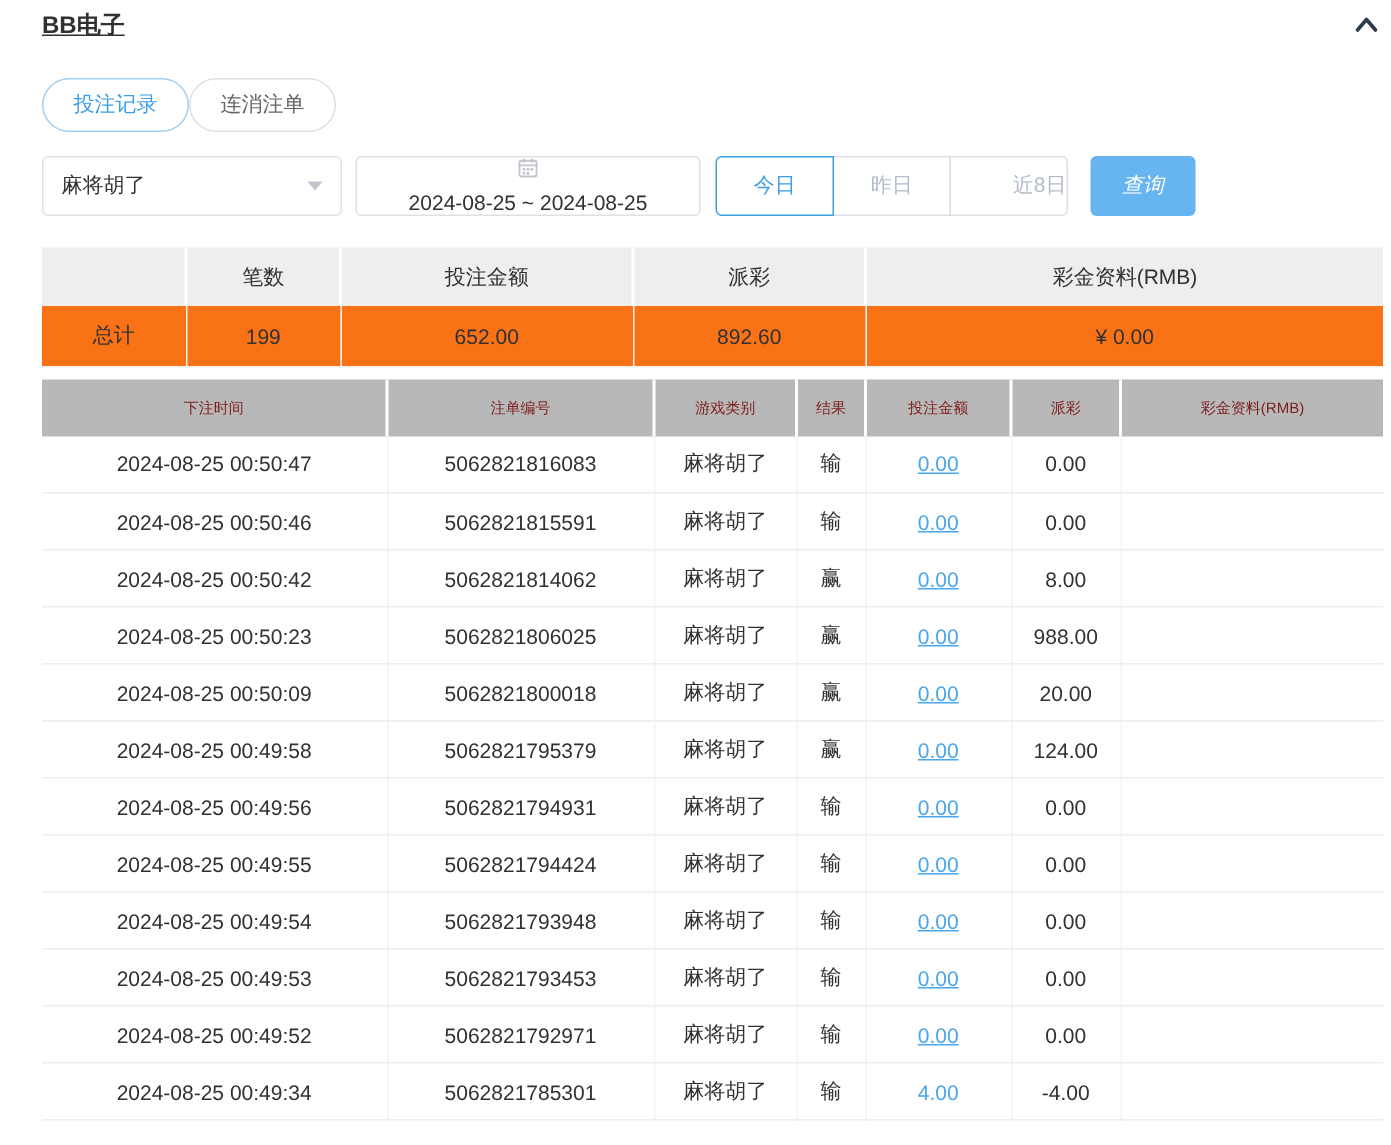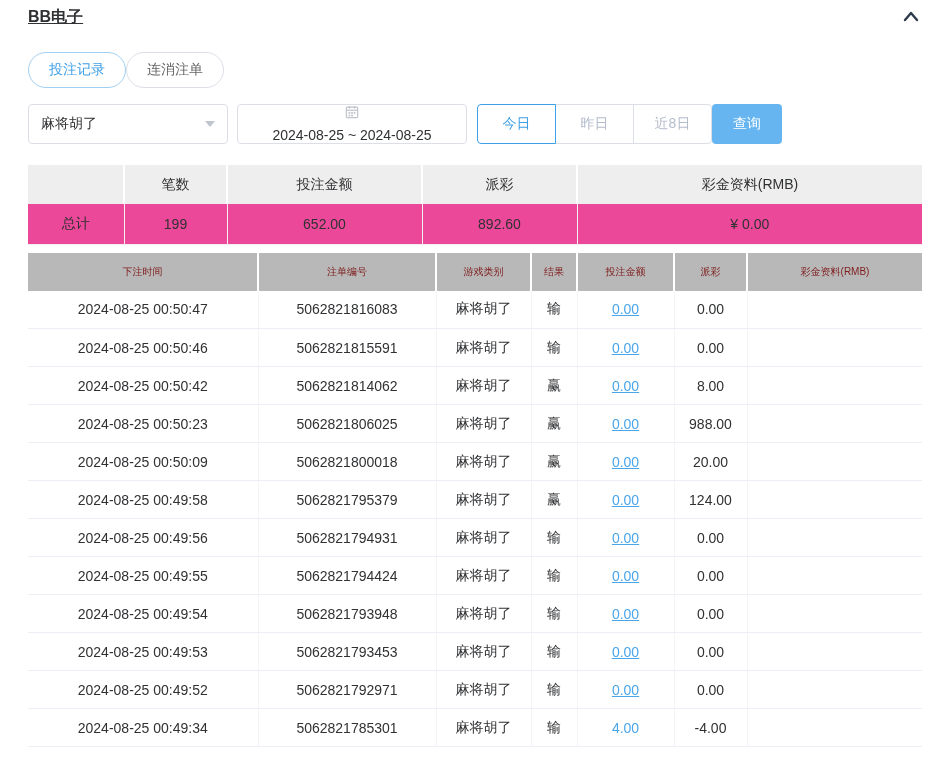--- a/index.html
+++ b/index.html
@@ -19,30 +19,30 @@
 
   
   .filters { display: flex; align-items: center; margin-top: 16px; }
   .select-box { width: 200px; height: 40px; border: 1px solid #dcdfe6; border-radius: 4px; display: flex; align-items: center; justify-content: space-between; padding: 0 12px; cursor: pointer; background: #fff; }
   .caret-down { width: 0; height: 0; border-left: 5px solid transparent; border-right: 5px solid transparent; border-top: 6px solid #c0c4cc; }
   .date-box { width: 230px; height: 40px; border: 1px solid #dcdfe6; border-radius: 4px; display: flex; align-items: center; gap: 8px; padding: 0 12px; margin-left: 9px; cursor: pointer; background: #fff; flex-direction: column; }
   .date-box .val { color: #303133; }
   .btn-group { display: flex; margin-left: 10px; }
   .btn-group .qbtn { width: 79px; height: 40px; background: #fff; border: 1px solid #dcdfe6; color: #b4bccc; font-size: 14px; cursor: pointer; margin-left: -1px; position: relative; }
   .btn-group .qbtn:first-child { border-radius: 4px 0 0 4px; margin-left: 0; }
-  .btn-group .qbtn:last-child { border-radius: 0 4px 4px 0; }
+  .btn-group .qbtn:last-child { border-radius: 0 4px 4px 0; text-align: right; }
   .btn-group .qbtn.active { color: var(--accent, #3d9fe8); border-color: var(--accent, #3d9fe8); z-index: 1; }
-  .query-btn { width: 70px; height: 40px; margin-left: 0; background: var(--query-bg, #66b5f0); color: #fff; border: none; border-radius: 4px; font-size: 14px; cursor: pointer; }
+  .query-btn { width: 70px; height: 40px; margin-left: 15px; background: var(--query-bg, #66b5f0); color: #fff; border: none; border-radius: 4px; font-size: 14px; cursor: pointer; font-style: italic; }
 
   
   table { border-collapse: collapse; width: 100%; table-layout: fixed; }
   .summary-table { margin-top: 21px; }
   .summary-table th { background: var(--summary-header-bg, #eeeeee); height: 39px; font-weight: normal; color: #303133; border-right: 2px solid #fff; }
   .summary-table th:last-child { border-right: none; }
-  .summary-table td { height: 40px; text-align: center; background: #ec4899; border-right: 1px solid #f2f2f2; border-bottom: 1px solid #f0f0f0; }
+  .summary-table td { height: 40px; text-align: center; background: #f97316; border-right: 1px solid #f2f2f2; border-bottom: 1px solid #f0f0f0; }
   .summary-table td:last-child { border-right: none; }
 
   
   .records-table { margin-top: 8px; }
   .records-table th { background: var(--table-header-bg, #b8b8b8); color: #7f1d1d; height: 38px; font-weight: normal; font-size: 10px; border-right: 2px solid #fff; }
   .records-table th:last-child { border-right: none; }
   .records-table td { height: 38px; text-align: center; border-bottom: 1px solid #ebeef5; border-right: 1px solid #f2f4f7; color: #303133; }
   .records-table td:last-child { border-right: none; }
   .bet-link { color: var(--link, #4aa6ea); text-decoration: underline; cursor: pointer; }
   .bet-link.no-underline { text-decoration: none; }

